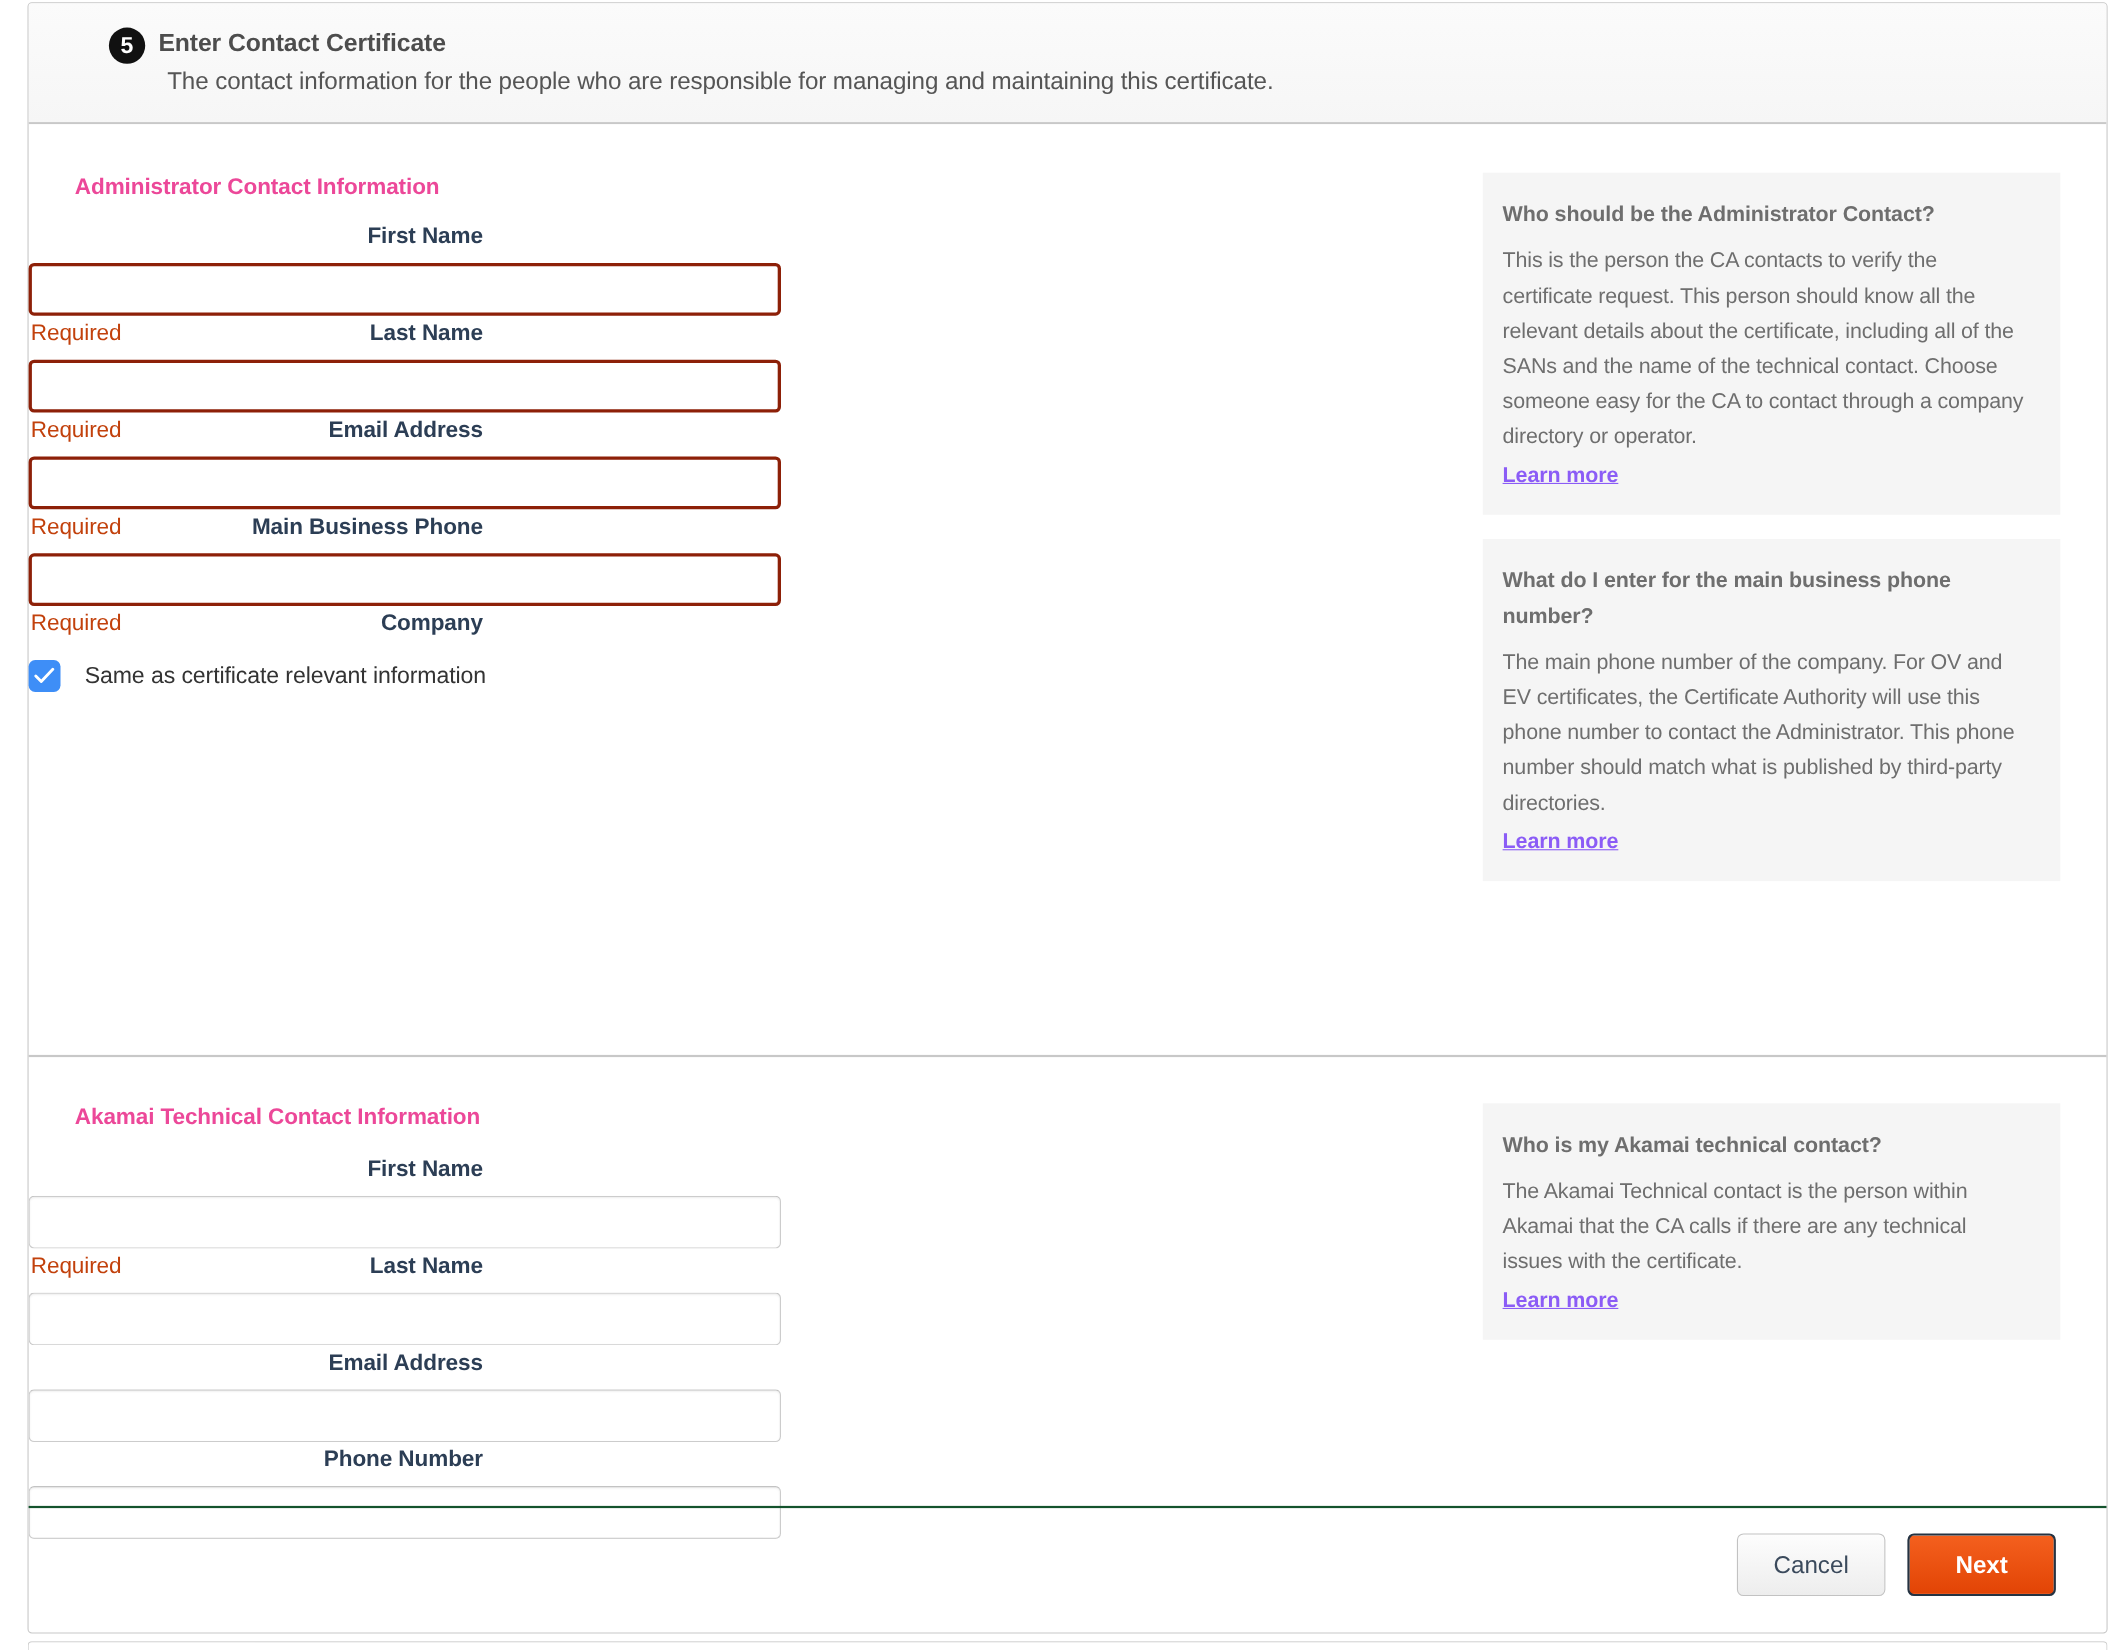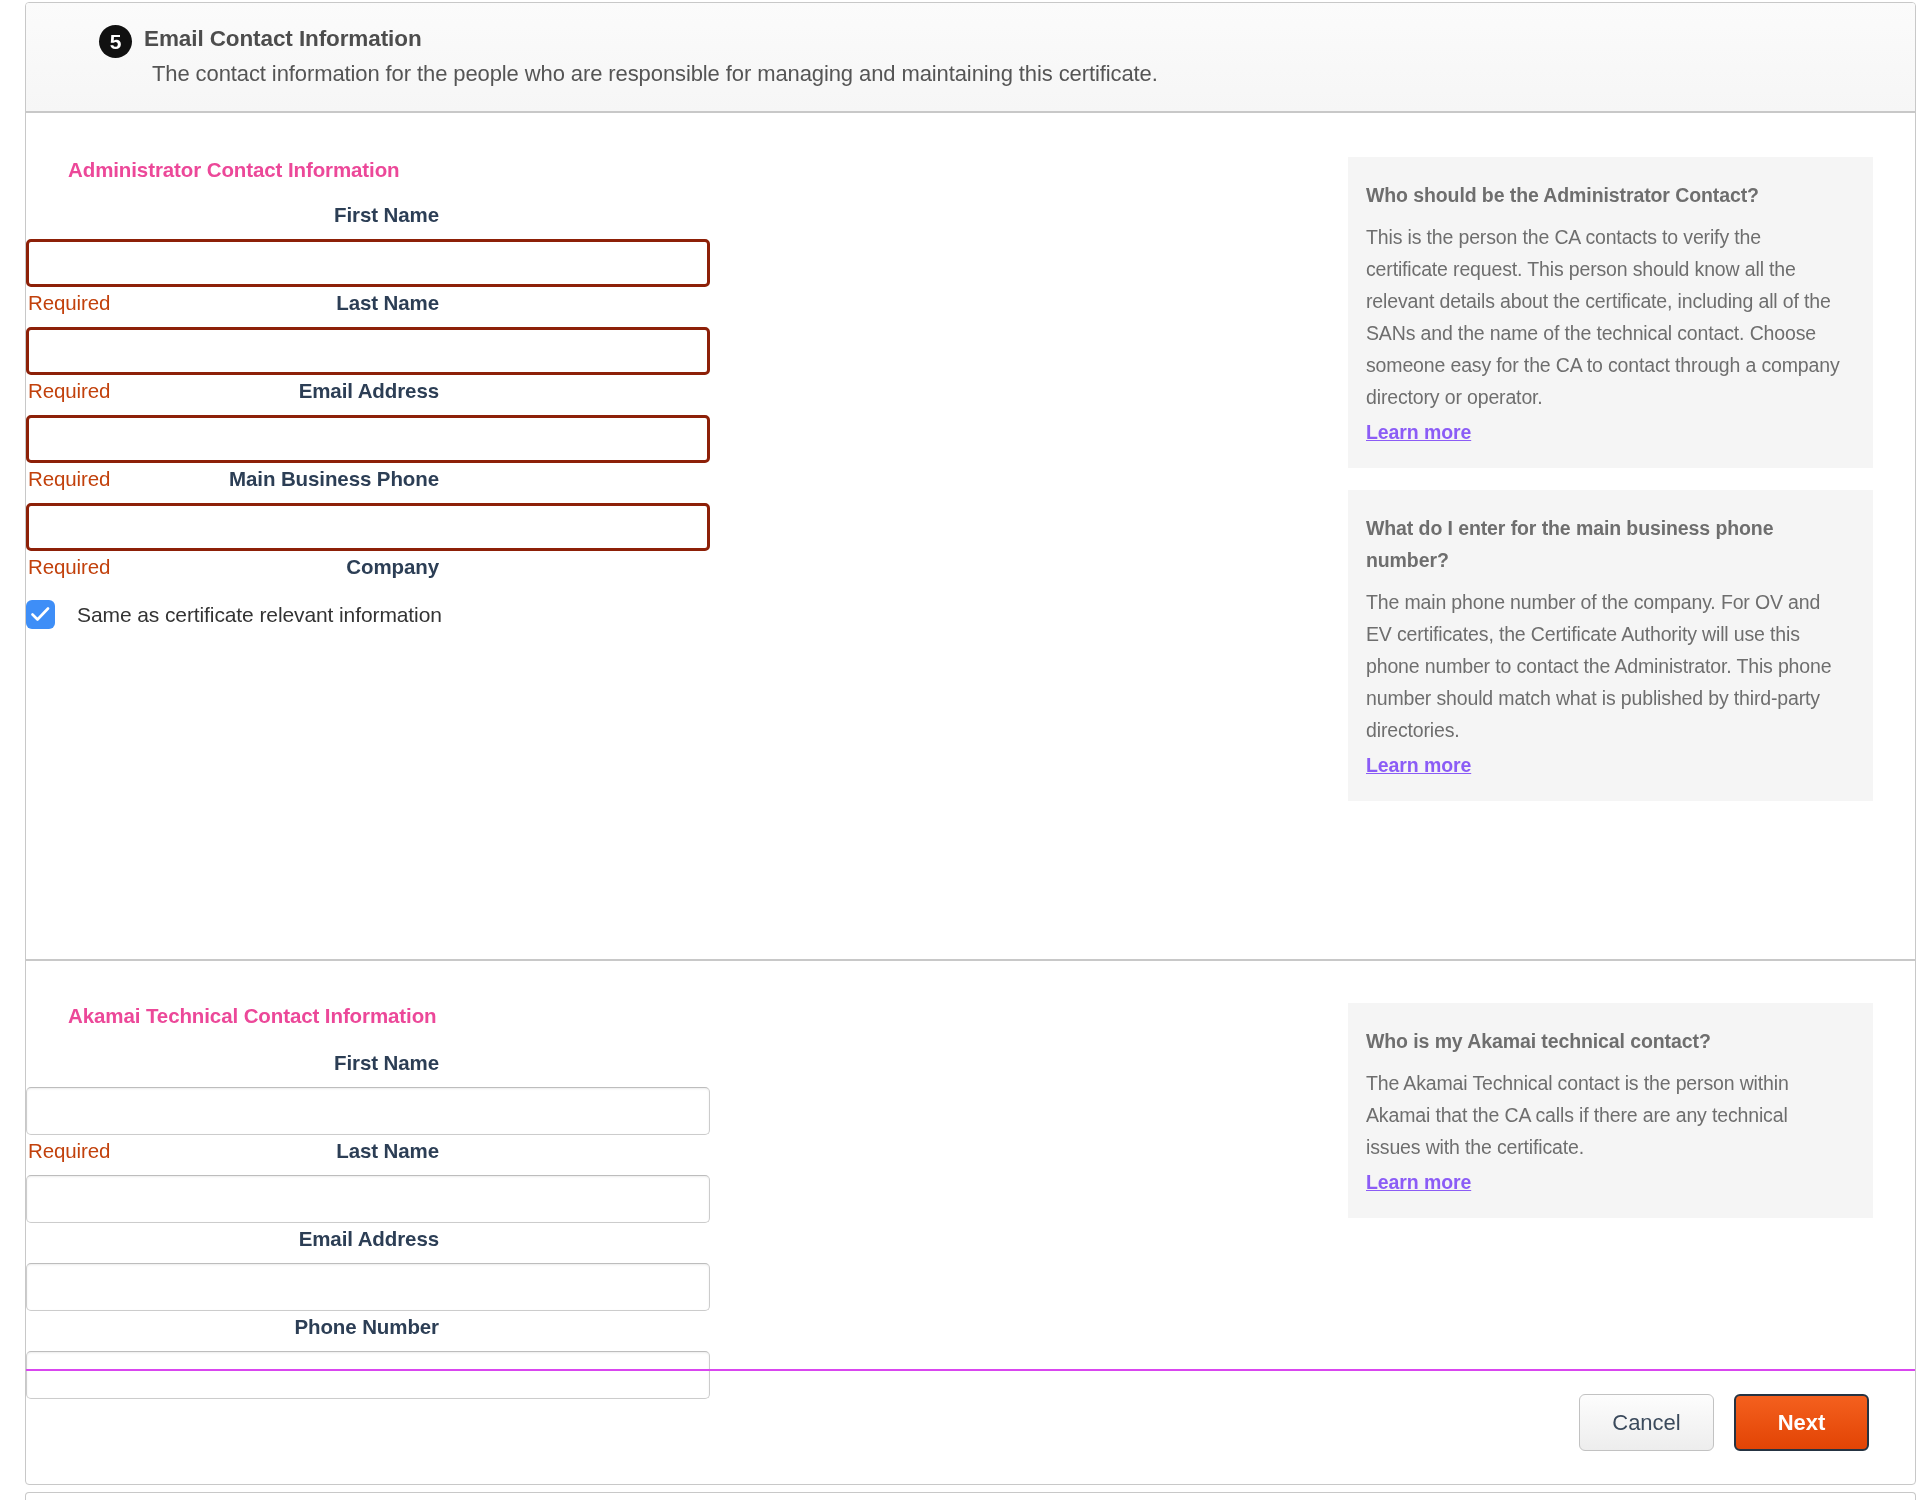--- a/index.html
+++ b/index.html
@@ -222,21 +222,21 @@
     color: #8b5cf6;
     text-decoration: underline;
     letter-spacing: -0.1px;
     cursor: pointer;
   }
 
   
   .wizard-footer {
     position: relative;
     height: 123px;
-    border-top: 2px solid #d946ef;
+    border-top: 2px solid #14532d;
     box-sizing: border-box;
   }
   .footer-buttons {
     position: absolute;
     right: 46px;
     top: 23px;
     display: flex;
     align-items: center;
     gap: 20px;
   }
@@ -264,21 +264,21 @@
     font-weight: bold;
   }
 </style>
 </head>
 <body>
 
 <div class="wizard-panel">
 
   <div class="step-header">
     <div class="step-badge">5</div>
-    <div class="step-title">Email Contact Information</div>
+    <div class="step-title">Enter Contact Certificate</div>
     <div class="step-desc">The contact information for the people who are responsible for managing and maintaining this certificate.</div>
   </div>
 
   <div class="wizard-body">
 
     <div class="form-section section-admin">
       <div class="section-title">Administrator Contact Information</div>
 
       <div class="form-rows">
 

